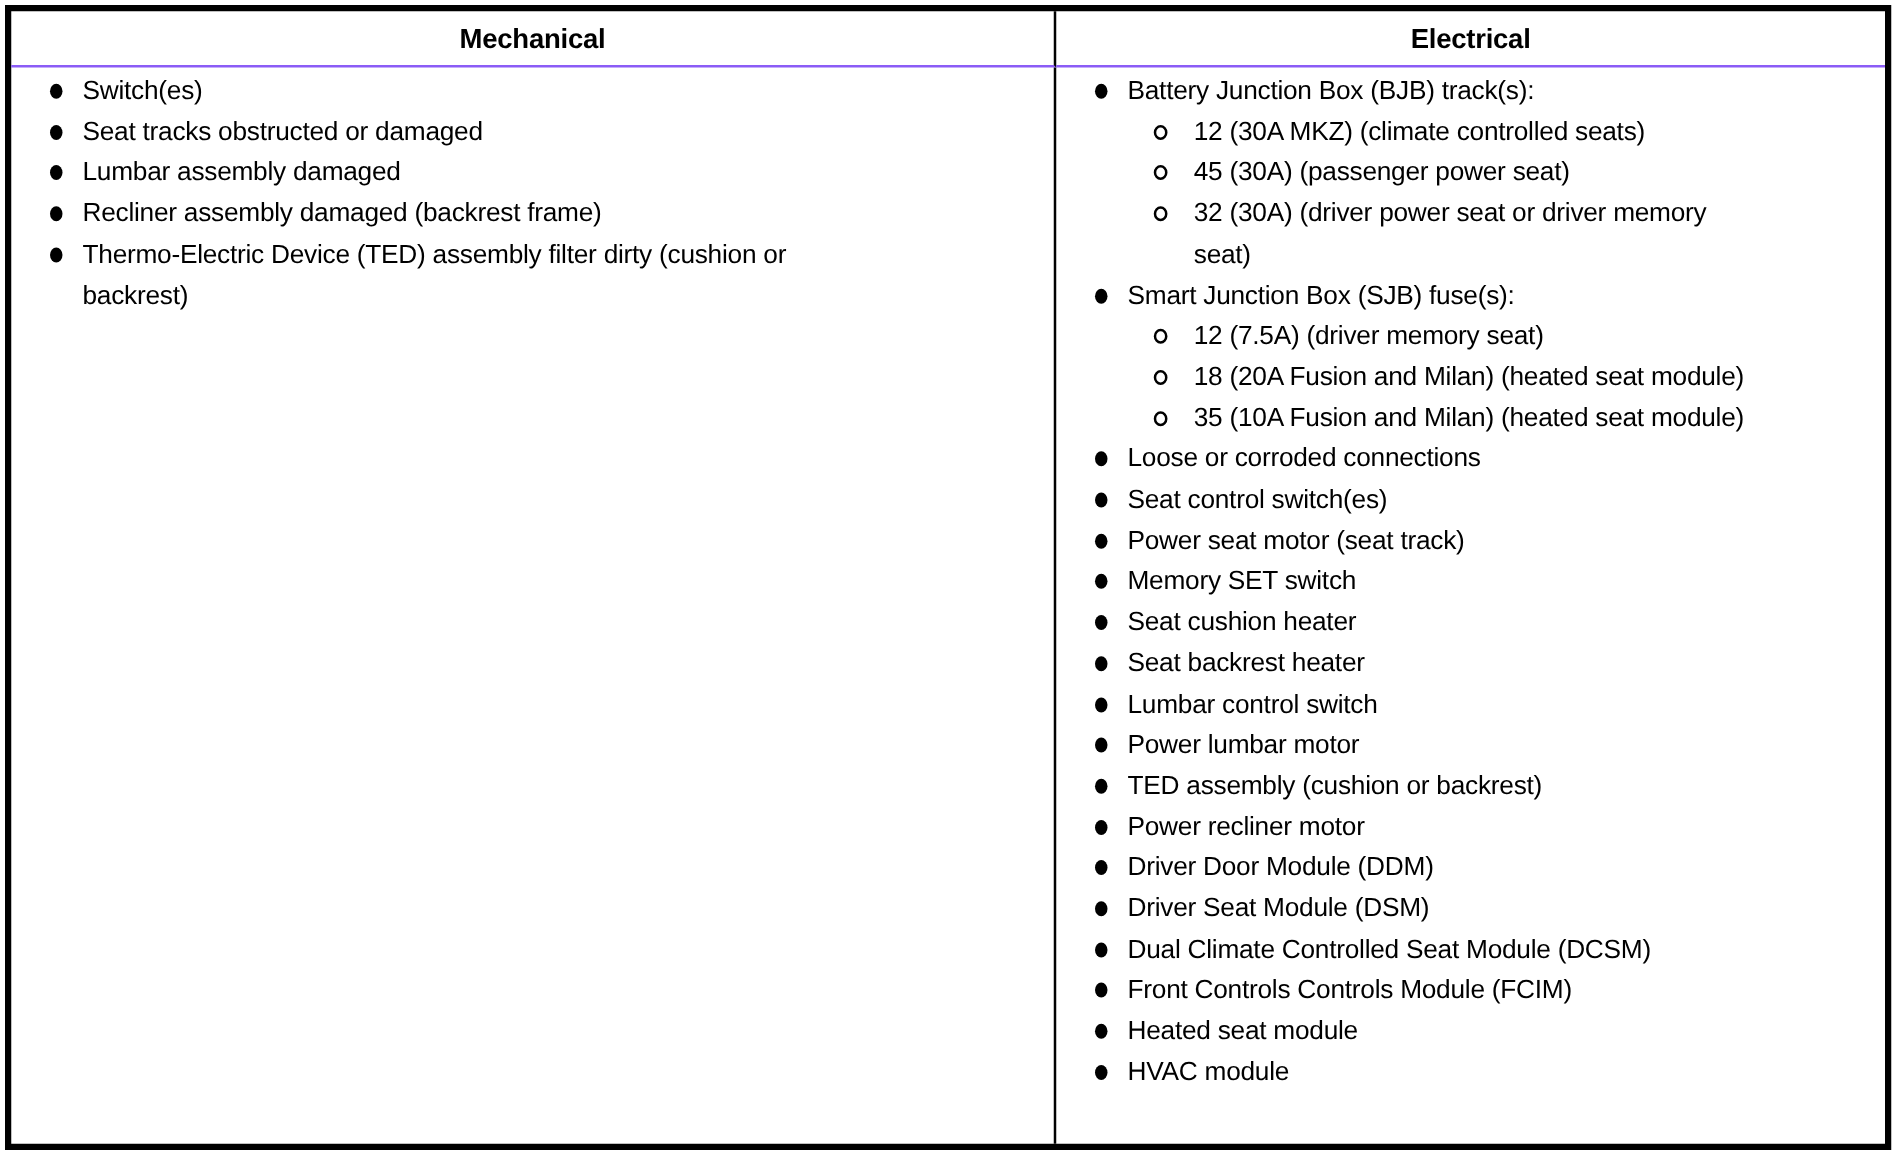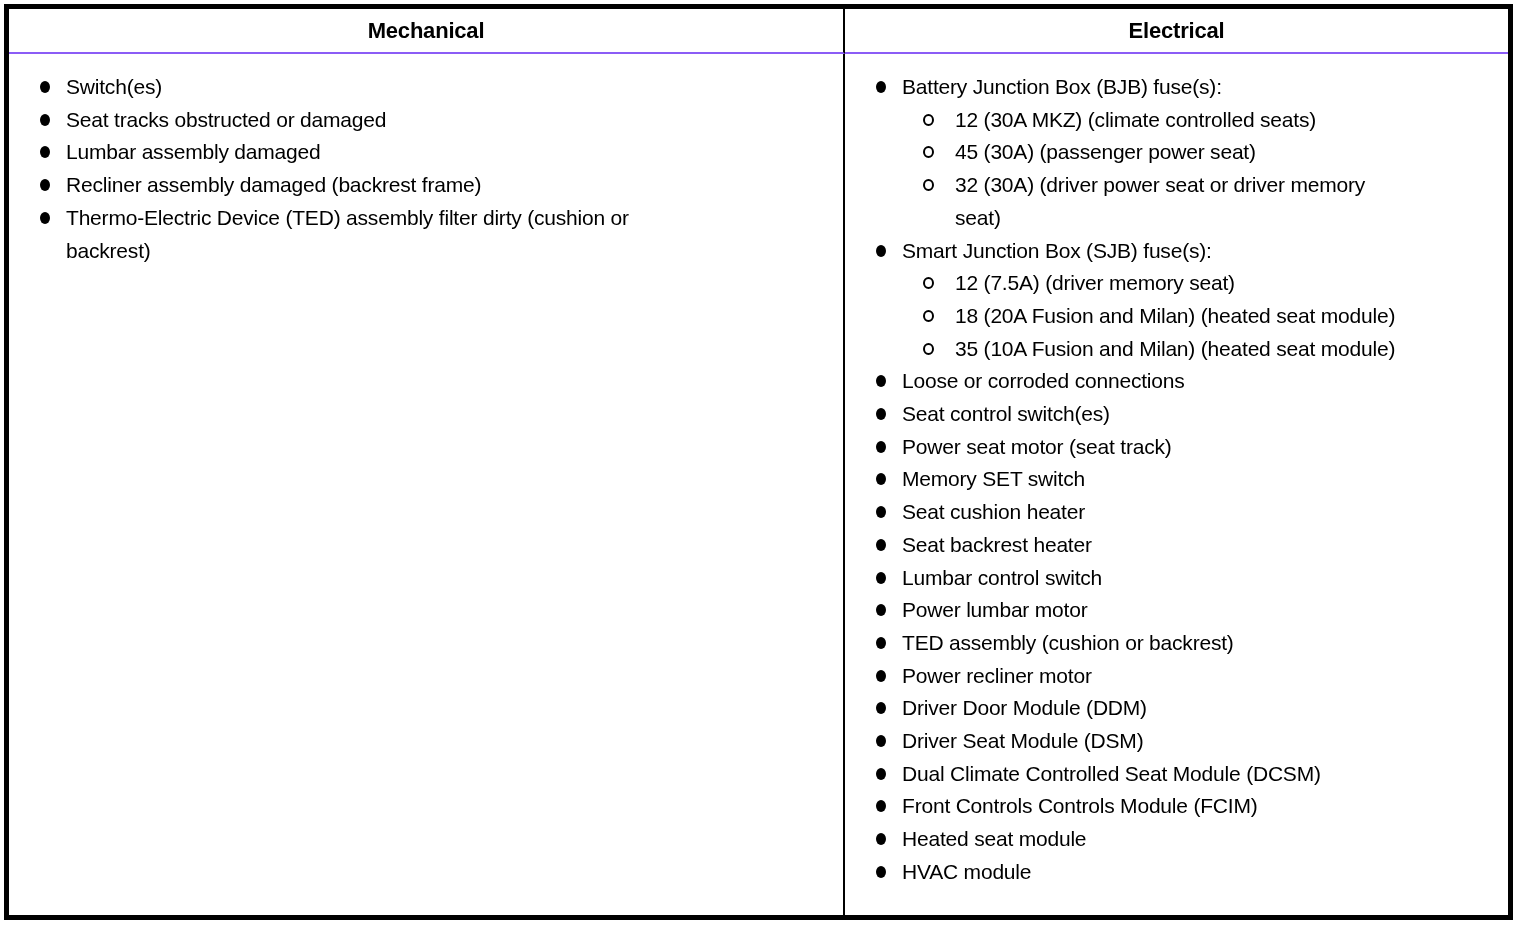--- a/index.html
+++ b/index.html
@@ -34,21 +34,21 @@
     font-weight: bold;
     font-size: 22px;
     letter-spacing: -0.2px;
   }
   .left-col {
     box-sizing: border-box;
     border-right: 2px solid #000000;
   }
   .body-cell {
     box-sizing: border-box;
-    padding-top: 17px;
+    padding-top: 3px;
     font-size: 21px;
     line-height: 32.7px;
     letter-spacing: -0.2px;
     overflow: hidden;
   }
   .item {
     display: flex;
     align-items: flex-start;
   }
   .marker {
@@ -104,21 +104,21 @@
       </div>
       <div class="item">
         <span class="marker bullet"></span>
         <span class="item-text">Thermo-Electric Device (TED) assembly filter dirty (cushion or
 backrest)</span>
       </div>
     </div>
   <div class="body-cell">
       <div class="item">
         <span class="marker bullet"></span>
-        <span class="item-text">Battery Junction Box (BJB) fuse(s):</span>
+        <span class="item-text">Battery Junction Box (BJB) track(s):</span>
       </div>
       <div class="item">
         <span class="marker circle"></span>
         <span class="item-text">12 (30A MKZ) (climate controlled seats)</span>
       </div>
       <div class="item">
         <span class="marker circle"></span>
         <span class="item-text">45 (30A) (passenger power seat)</span>
       </div>
       <div class="item">

